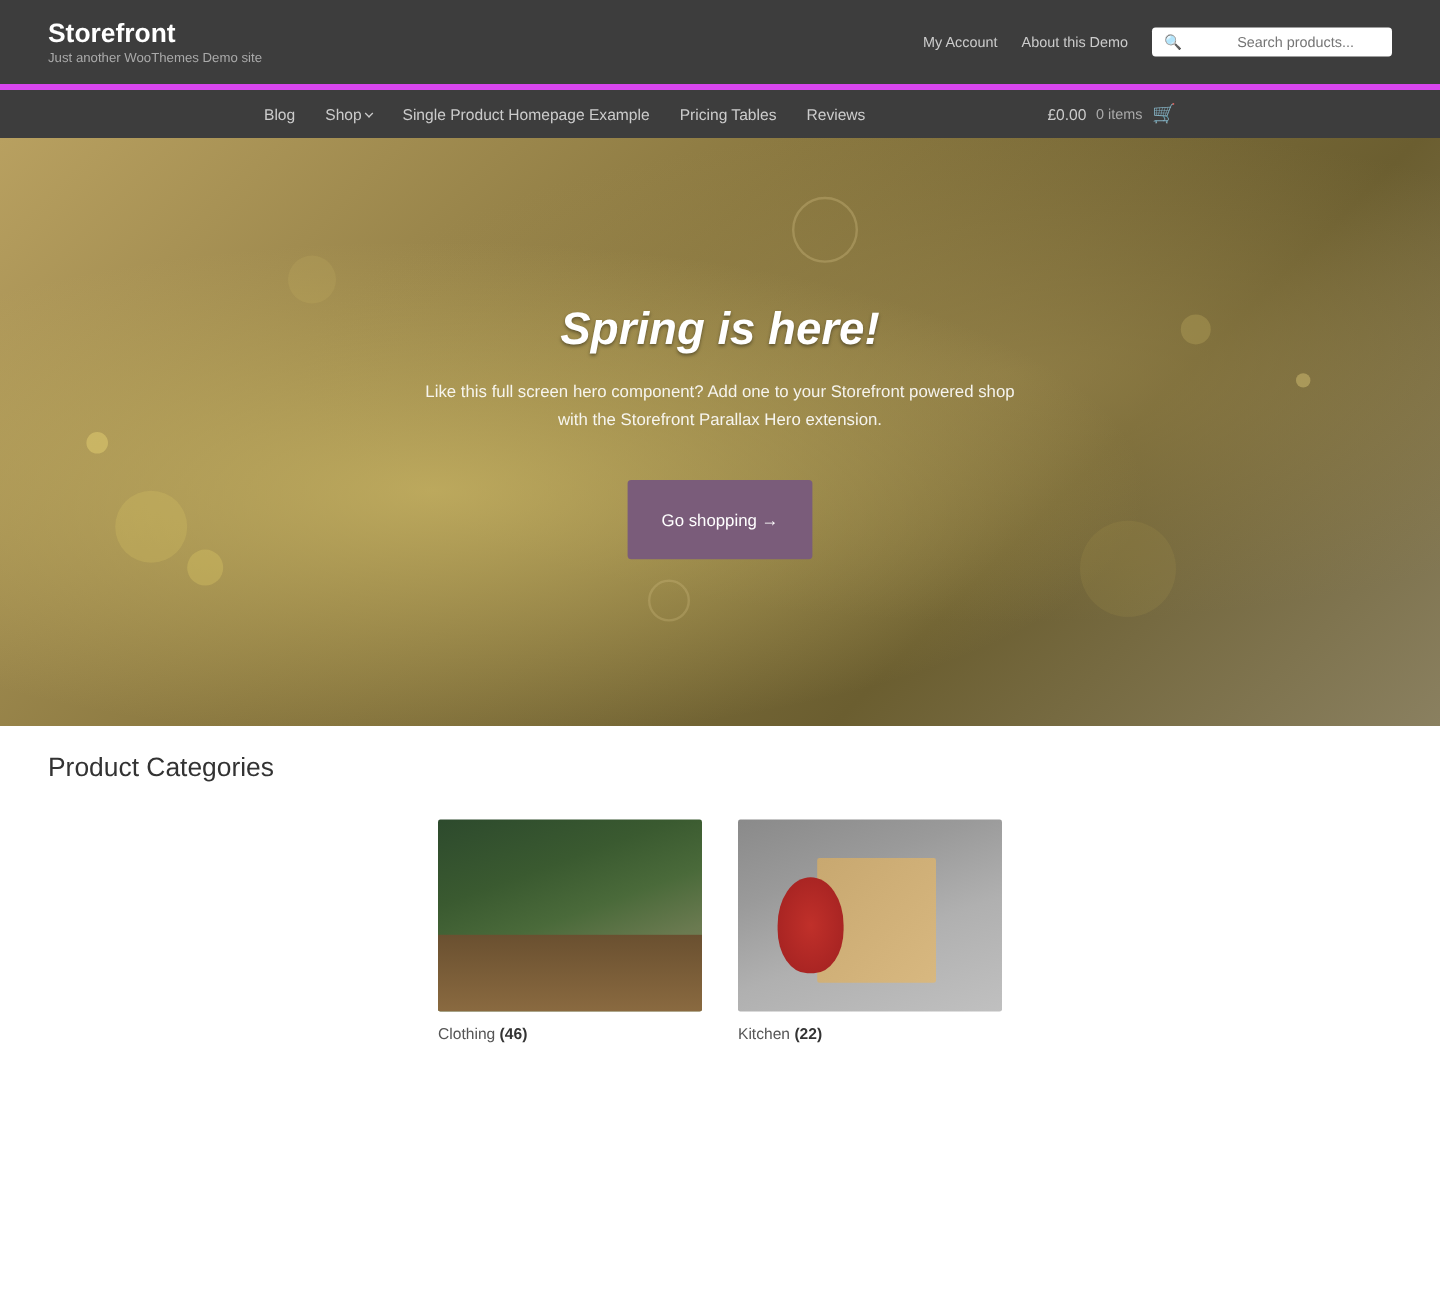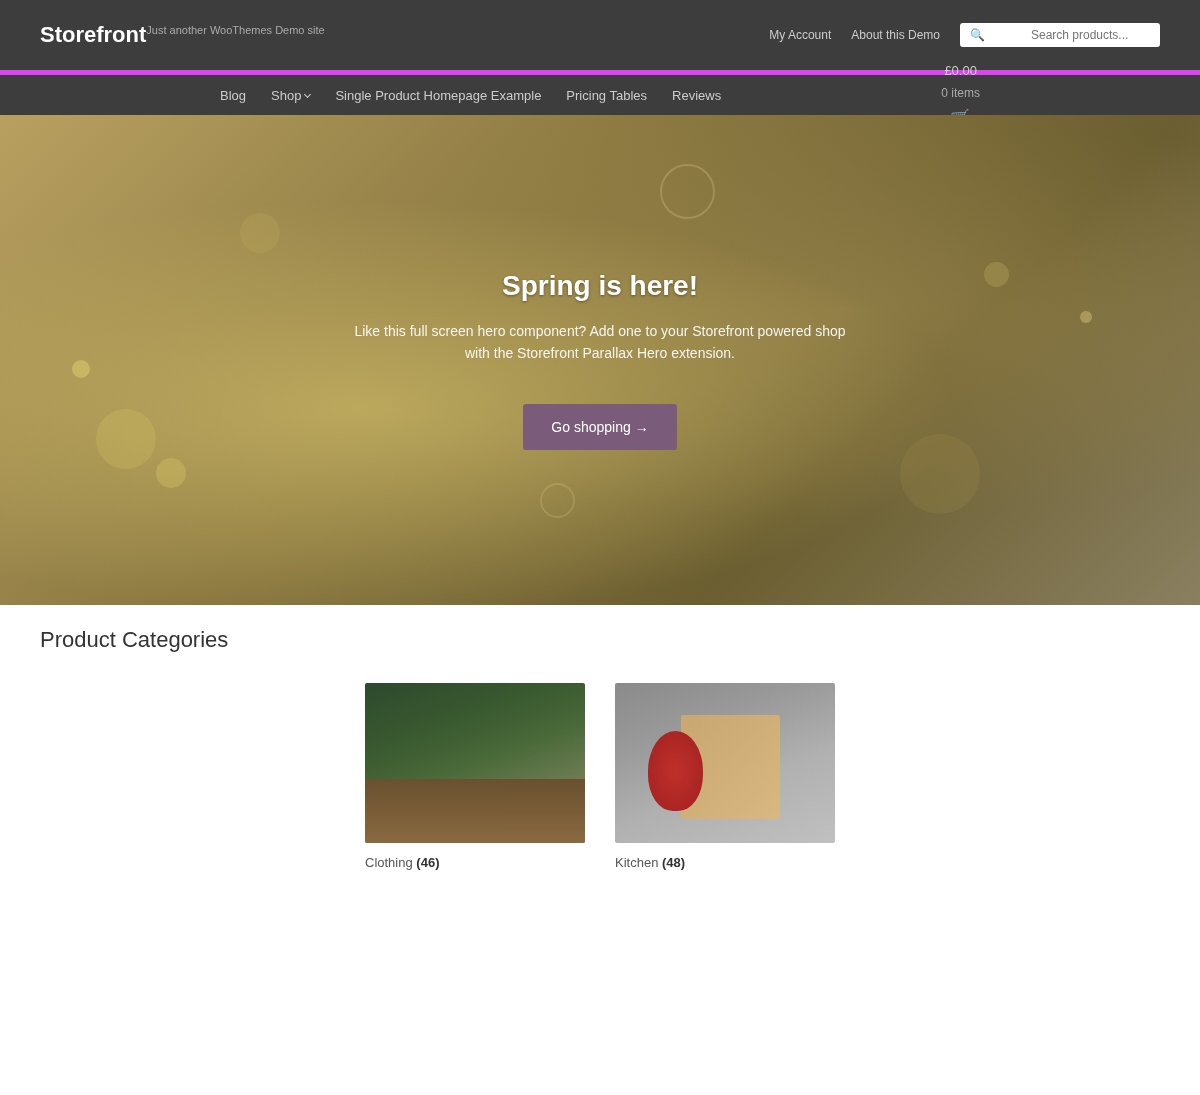--- a/index.html
+++ b/index.html
@@ -7,21 +7,21 @@
 
     
     .top-bar {
       background: #3d3d3d;
       padding: 0 40px;
       display: flex;
       align-items: center;
       justify-content: space-between;
       height: 70px;
     }
-    .brand-block { display: flex; }
+    .brand-block { display: flex; flex-direction: column; }
     .brand-name { color: #fff; font-size: 22px; font-weight: 700; }
     .brand-tagline { color: #aaa; font-size: 11px; margin-top: 2px; }
     .top-right { display: flex; align-items: center; gap: 20px; }
     .top-nav-link { color: #ccc; font-size: 12px; text-decoration: none; cursor: pointer; text-align: right; }
     .search-box {
       display: flex;
       align-items: center;
       background: #fff;
       border-radius: 3px;
       padding: 5px 10px;
@@ -52,21 +52,21 @@
     .nav-left { display: flex; align-items: center; gap: 25px; }
     .nav-item {
       color: #ccc;
       font-size: 13px;
       cursor: pointer;
       text-decoration: none;
       display: flex;
       align-items: center;
       gap: 4px;
     }
-    .nav-right { display: flex; align-items: center; gap: 8px; flex-direction: column; }
+    .nav-right { display: flex; align-items: center; gap: 8px; }
     .cart-price { color: #ccc; font-size: 13px; }
     .cart-count { color: #aaa; font-size: 12px; }
     .cart-icon-wrap { color: #ccc; font-size: 16px; cursor: pointer; }
 
     
     .hero {
       width: 100%;
       height: 490px;
       background: linear-gradient(rgba(180,160,100,0.5), rgba(120,110,70,0.6)),
                   #c9b878;
@@ -95,37 +95,38 @@
       border-radius: 50%;
       background: rgba(220,200,140,0.3);
     }
     .hero-content {
       position: relative;
       z-index: 2;
       text-align: center;
       color: #fff;
     }
     .hero-title {
-      font-size: 28px;
+      font-size: 38px;
       font-weight: 700;
       margin-bottom: 18px;
       text-shadow: 0 1px 3px rgba(0,0,0,0.4);
+      font-style: italic;
     }
     .hero-subtitle {
       font-size: 14px;
       color: rgba(255,255,255,0.9);
       max-width: 500px;
       line-height: 1.6;
       margin-bottom: 40px;
     }
     .hero-btn {
       background: #7a5c7a;
       color: #fff;
       border: none;
-      padding: 15px 28px;
+      padding: 25px 28px;
       font-size: 14px;
       border-radius: 3px;
       cursor: pointer;
     }
 
     
     .categories-section {
       padding: 22px 40px 40px;
       text-align: left;
     }
@@ -290,18 +291,18 @@
         <span>Clothing</span>
         <span class="category-count"> (<span>46</span>)</span>
       </span>
     </div>
 
 
     <div class="category-card">
       <div class="category-img cat-kitchen"></div>
       <span class="category-name">
         <span>Kitchen</span>
-        <span class="category-count"> (<span>48</span>)</span>
+        <span class="category-count"> (<span>22</span>)</span>
       </span>
     </div>
 
   </div>
 </section>
 
 </body></html>

